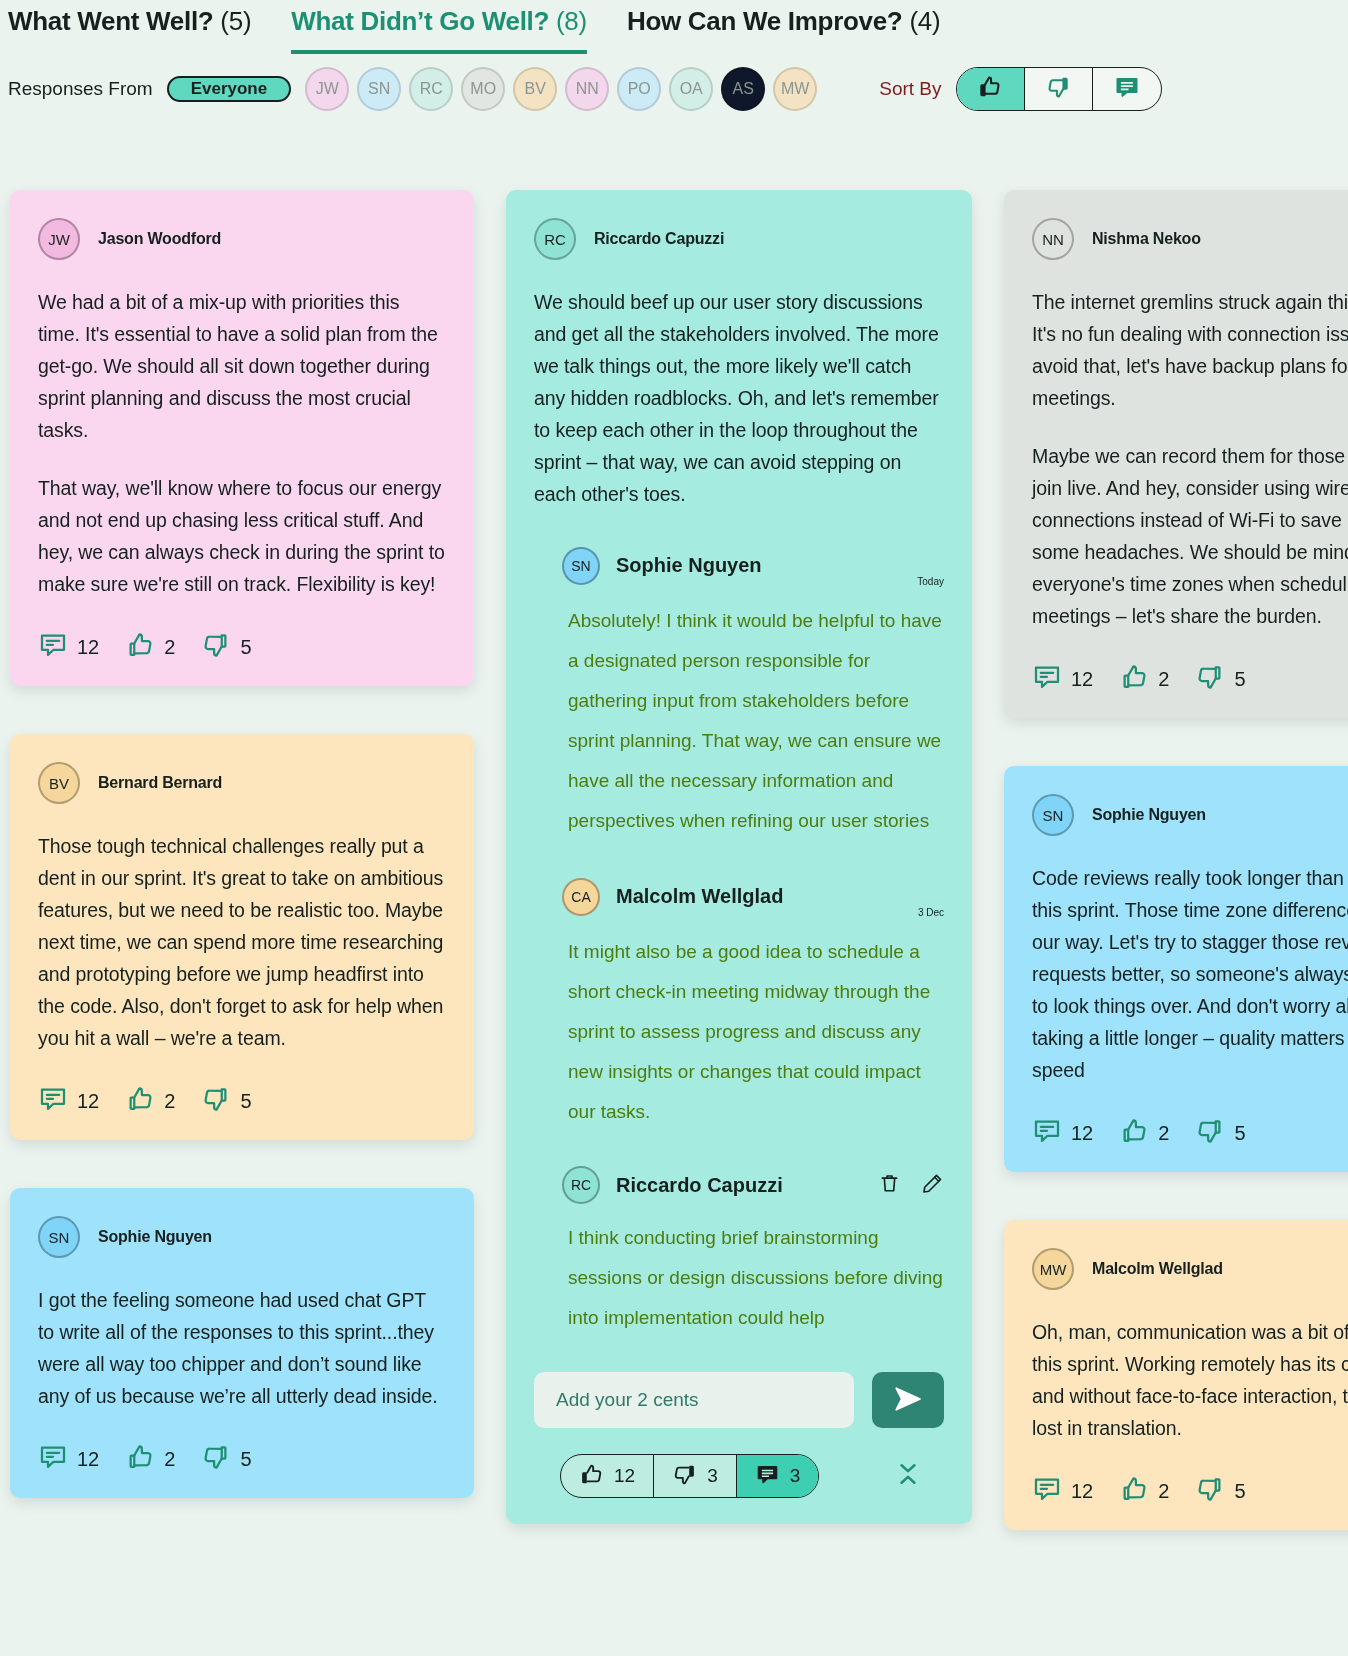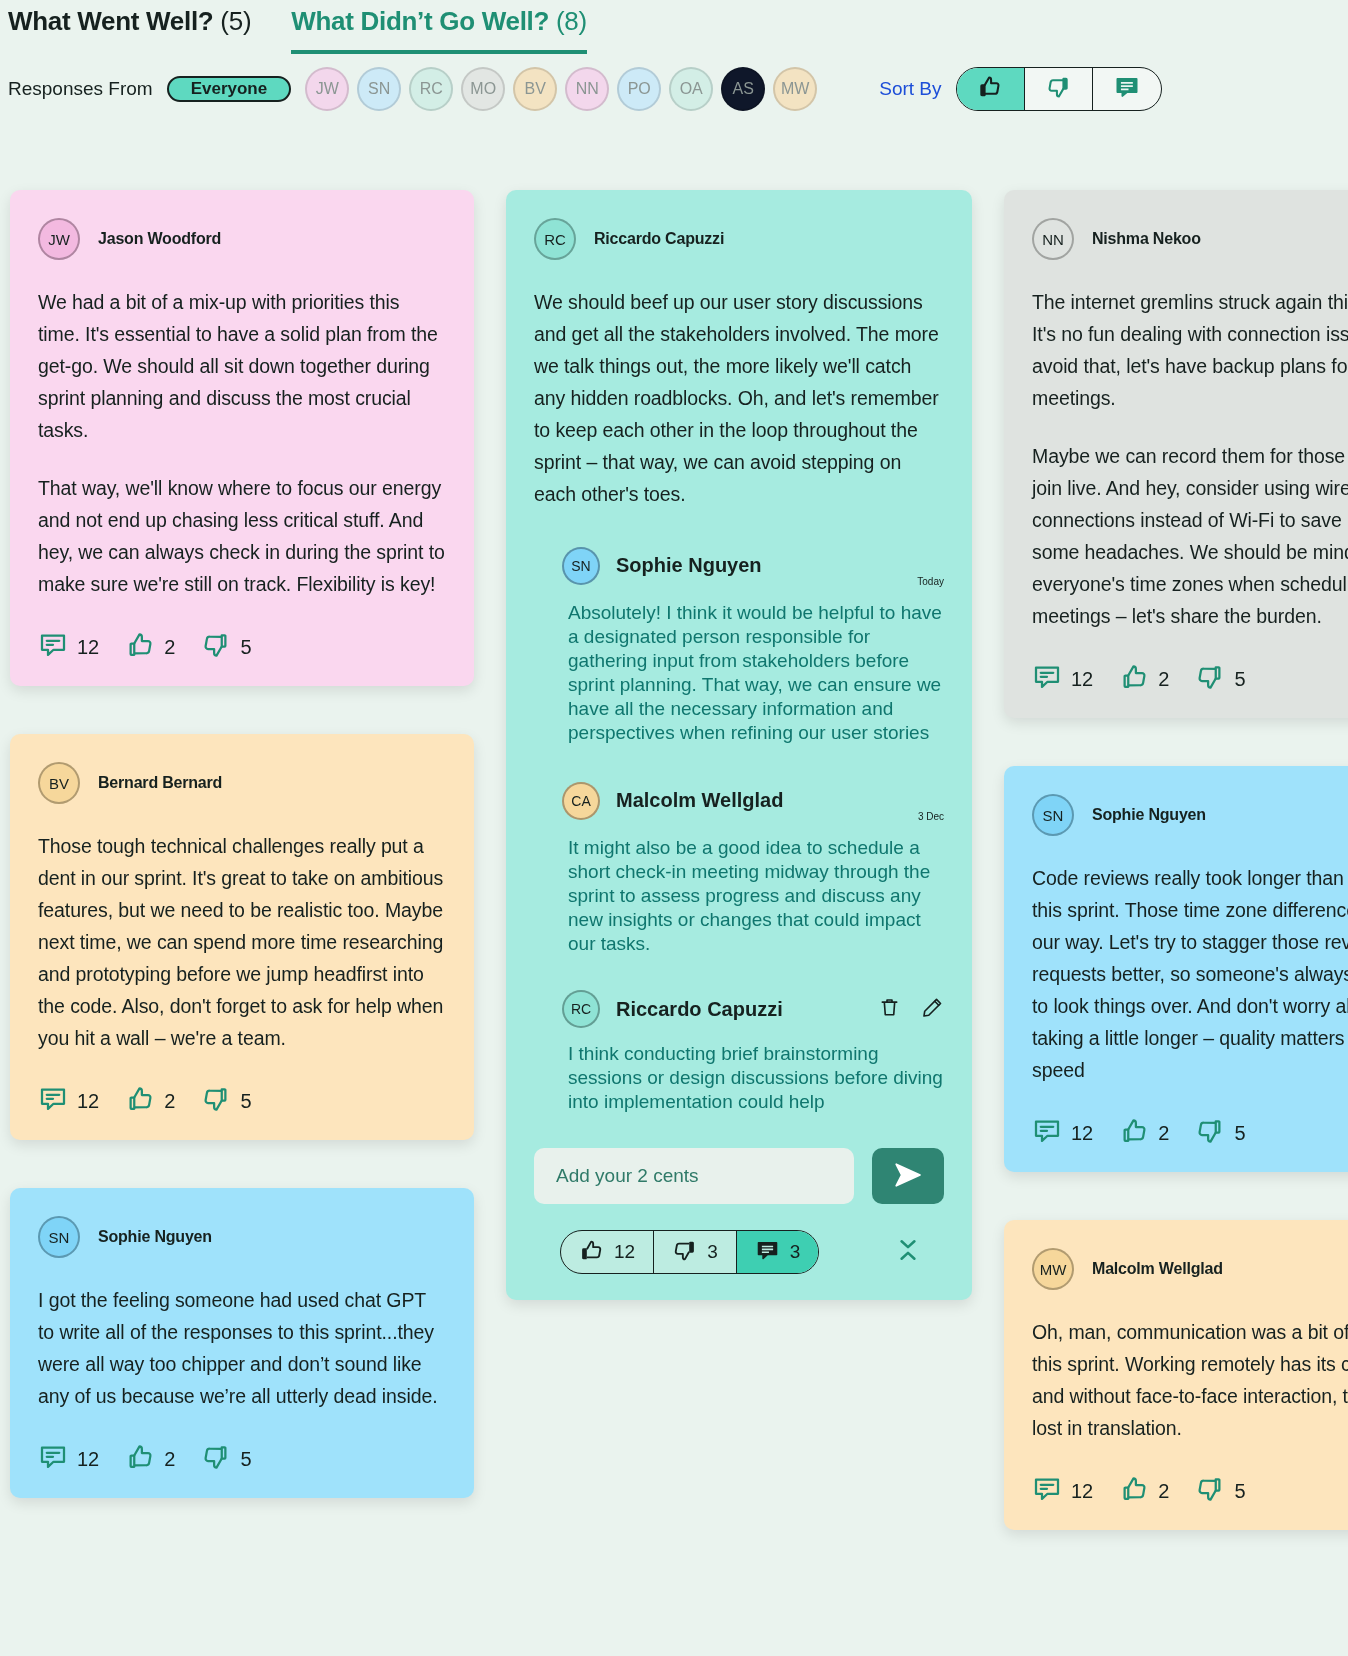--- a/index.html
+++ b/index.html
@@ -39,21 +39,21 @@
     display: flex; align-items: center; justify-content: center;
     font-size: 17px; font-weight: 700; color: #16211f; cursor: pointer;
   }
   .av {
     width: 44px; height: 44px; border-radius: 50%;
     display: flex; align-items: center; justify-content: center;
     font-size: 16px; font-weight: 500; cursor: pointer;
     border: 2px solid rgba(0,0,0,0.13); color: #8b9693;
   }
   .sortwrap { display: flex; align-items: center; gap: 14px; margin-left: 48px; }
-  .sort-label { font-size: 19px; color: #1d4ed8; white-space: nowrap; }
+  .sort-label { font-size: 19px; color: #7f1d1d; white-space: nowrap; }
   .seg {
     display: flex; height: 44px; border-radius: 22px;
     border: 1.5px solid #16211f; overflow: hidden; background: #f2f7f4;
   }
   .seg-btn {
     width: 68px; display: flex; align-items: center; justify-content: center;
     border-right: 1.5px solid #16211f; cursor: pointer;
   }
   .seg-btn:last-child { border-right: none; }
   .seg-btn.active { background: #5ed9c0; }
@@ -98,21 +98,21 @@
   .reply-av {
     width: 38px; height: 38px; border-radius: 50%;
     display: flex; align-items: center; justify-content: center;
     font-size: 14px; font-weight: 500; color: #16211f;
     border: 2px solid rgba(0,0,0,0.30); flex: none;
   }
   .reply-name { font-size: 20px; font-weight: 700; color: #16211f; }
   .reply-time { font-size: 10px; color: #16211f; margin-left: auto; margin-top: 32px; }
   .reply-actions { margin-left: auto; display: flex; gap: 20px; align-items: center; }
   .reply-actions svg { width: 23px; height: 23px; cursor: pointer; }
-  .reply-text { font-size: 19px; line-height: 24px; color: #0f766e; padding-left: 6px; }
+  .reply-text { font-size: 19px; line-height: 40px; color: #4d7c0f; padding-left: 6px; }
 
   .composer { display: flex; align-items: center; gap: 18px; margin-top: 34px; }
   .composer-input {
     flex: 1; height: 56px; border-radius: 10px; border: none;
     background: #e8f1ec; padding: 4px 22px; font-size: 19px;
     color: #2f7a68; font-family: "Liberation Sans", sans-serif;
   }
   .composer-input::placeholder { color: #2f7a68; }
   .send-btn {
     width: 72px; height: 56px; border-radius: 10px; background: #2f8573;
@@ -141,20 +141,24 @@
 <body>
 
 <div class="tabs">
   <div class="tab">
     <span class="tlabel">What Went Well?</span>
     <span class="tcount">(5)</span>
   </div>
   <div class="tab active">
     <span class="tlabel">What Didn’t Go Well?</span>
     <span class="tcount">(8)</span>
+  </div>
+  <div class="tab">
+    <span class="tlabel">How Can We Improve?</span>
+    <span class="tcount">(4)</span>
   </div>
 </div>
 
 <div class="filterbar">
   <div class="resp-label">Responses From</div>
   <div class="chip-everyone">Everyone</div>
   <div class="avatars" id="avatar-list">
       <div class="av" style="background: rgb(243, 215, 236);">
         <span>JW</span>
       </div>

